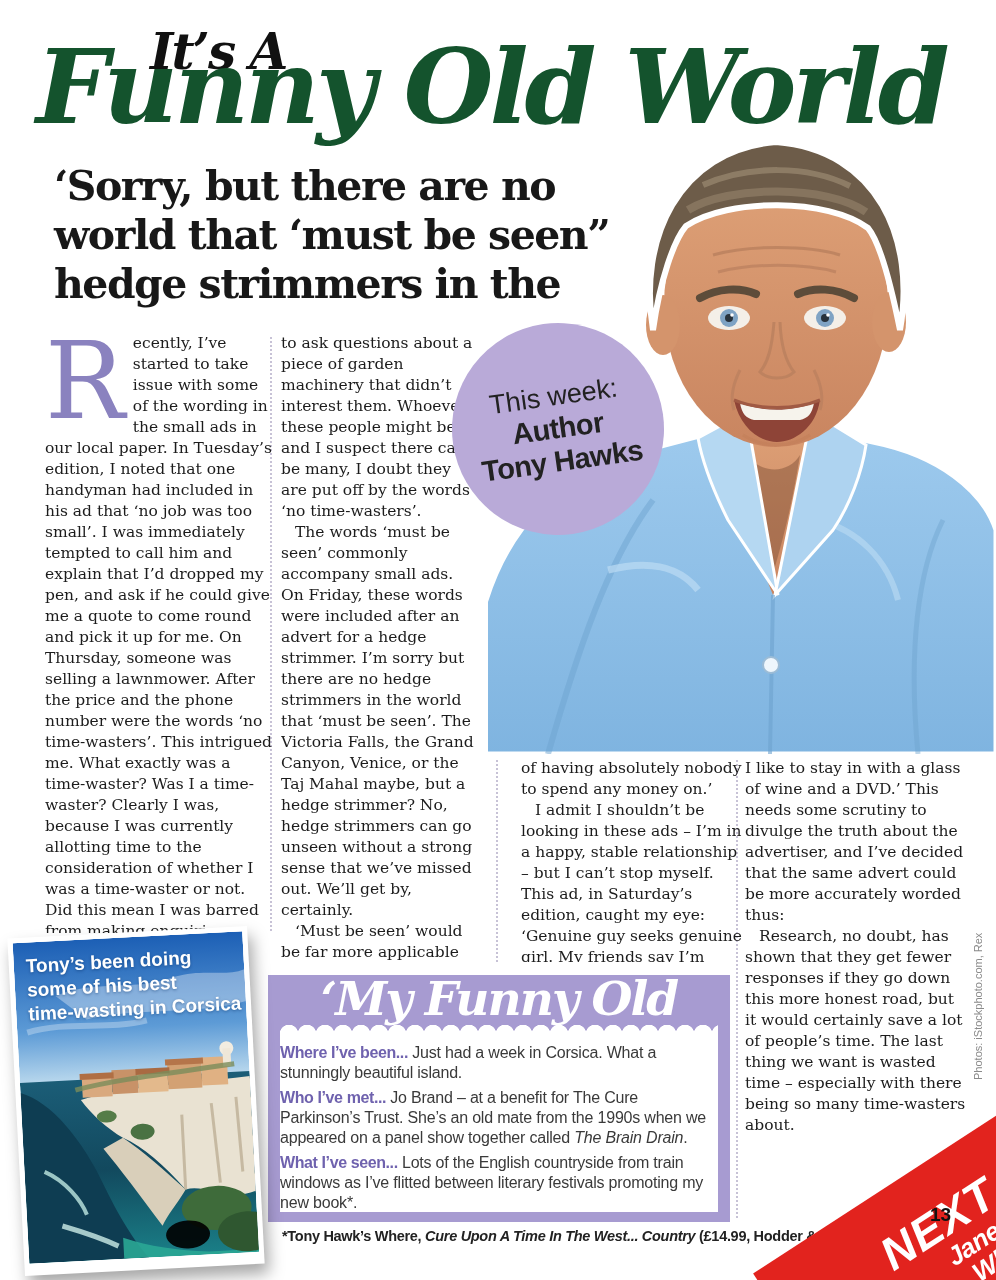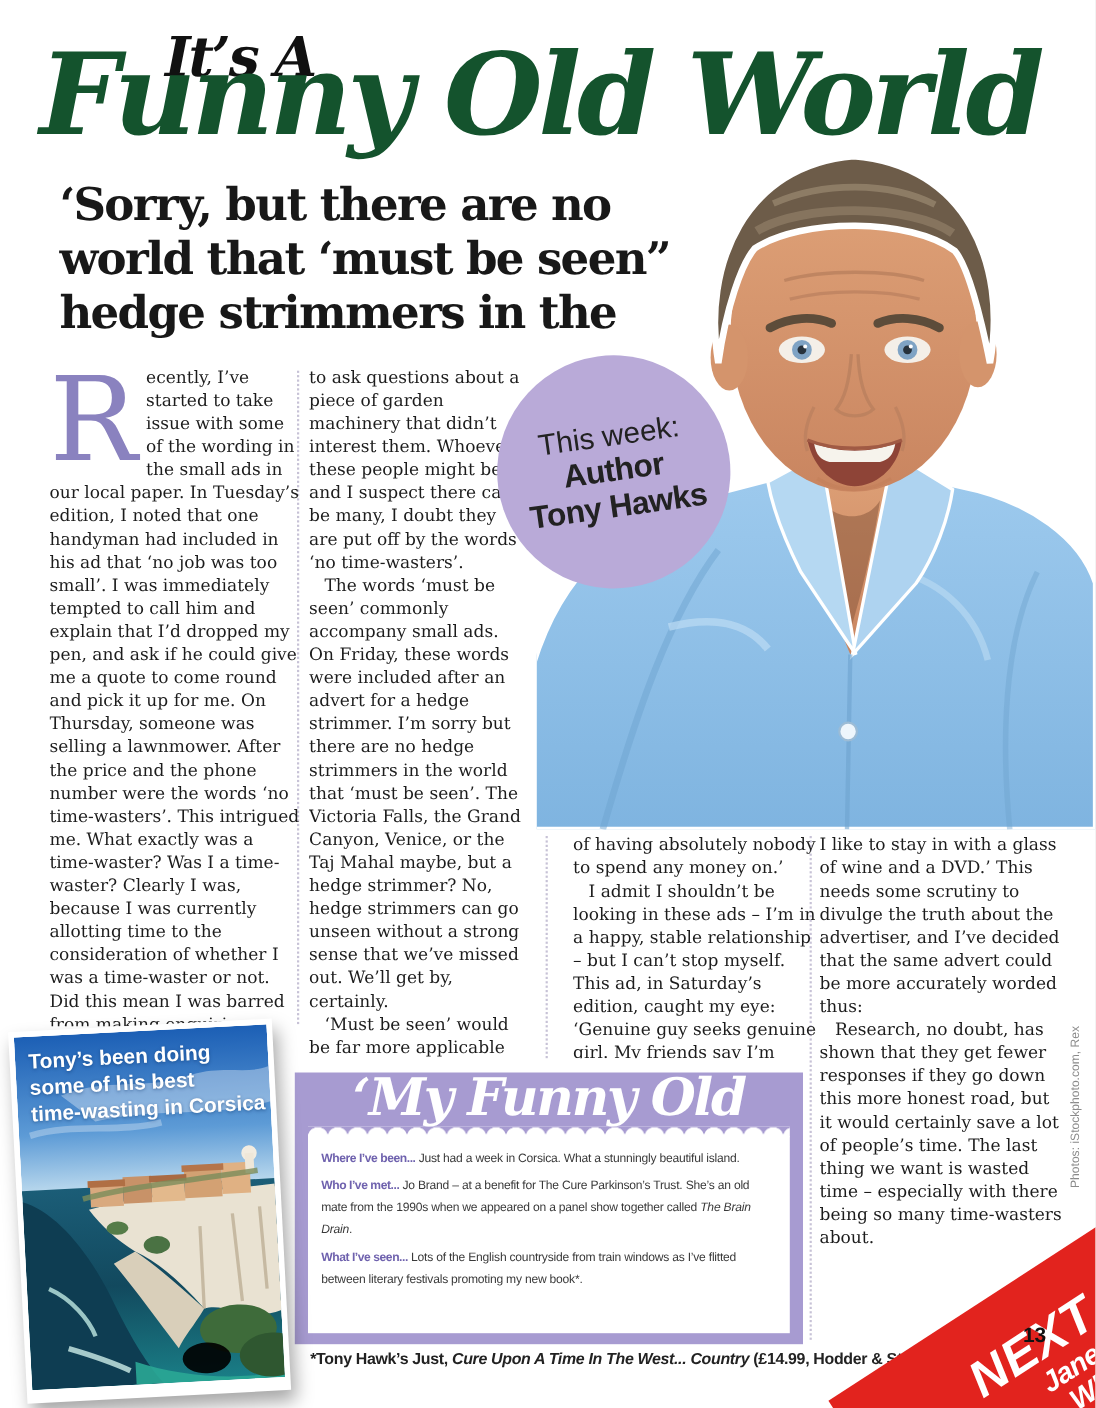--- a/index.html
+++ b/index.html
@@ -49,22 +49,22 @@
         text-shadow:0 1px 3px rgba(0,40,90,.45);}
 
   
   .panel{position:absolute;left:268px;top:975px;width:462px;height:247px;background:#a79bd1;z-index:4;}
   .panel .hdr{position:absolute;left:0;right:0;top:-4px;text-align:center;color:#fff;
         font-style:italic;font-weight:bold;font-size:47px;letter-spacing:-2px;}
   .panel .box{position:absolute;left:12px;right:12px;top:58px;bottom:10px;background:#fff;}
   .panel .box:before{content:"";position:absolute;left:0;right:0;top:-9px;height:10px;
         background-image:radial-gradient(9px circle at 9px 10px,#fff 9px,rgba(255,255,255,0) 9.5px);
         background-size:18px 10px;background-repeat:repeat-x;}
-  .panel .inner{position:absolute;inset:0;padding:10px 12px;overflow:hidden;
-        font-family:"Liberation Sans",sans-serif;font-size:11px;line-height:20px;color:#3a3a3a;letter-spacing:-.2px;}
+  .panel .inner{position:absolute;inset:0;padding:10px 0;overflow:hidden;
+        font-family:"Liberation Sans",sans-serif;font-size:16px;line-height:20px;color:#3a3a3a;letter-spacing:-.2px;}
   .panel .item{margin-bottom:5px;}
   .panel .lead{color:#6f62ae;font-weight:bold;letter-spacing:-.4px;}
   .panel i, .foot i{font-style:italic;}
 
   .foot{position:absolute;left:282px;top:1228px;width:712px;z-index:4;
         font-family:"Liberation Sans",sans-serif;font-weight:bold;font-size:14.5px;color:#222;letter-spacing:-.3px;}
 
   
   .ribbon{position:absolute;left:758px;top:1118px;width:520px;height:172px;background:#e2231e;
           transform:rotate(-33deg);z-index:6;display:flex;flex-direction:column;align-items:center;
@@ -244,21 +244,21 @@
     <div class="hdr">‘My Funny Old Week’</div>
     <div class="box">
       <div class="inner">
           <div class="item"><span class="lead">Where I’ve been...</span><span> Just had a week in Corsica. What a stunningly beautiful island.</span></div>
           <div class="item"><span class="lead">Who I’ve met...</span><span> Jo Brand – at a benefit for The Cure Parkinson’s Trust. She’s an old mate from the 1990s when we appeared on a panel show together called </span><i>The Brain Drain</i><span>.</span></div>
           <div class="item"><span class="lead">What I’ve seen...</span><span> Lots of the English countryside from train windows as I’ve flitted between literary festivals promoting my new book*.</span></div>
         </div>
     </div>
   </div>
 
-  <div class="foot"><span>*Tony Hawk’s Just, </span><i>Cure Upon A Time In The West... Country</i><span> (£14.99, Hodder &amp; Stoughton), is out now</span></div>
+  <div class="foot"><span>*Tony Hawk’s Where, </span><i>Cure Upon A Time In The West... Country</i><span> (£14.99, Hodder &amp; Stoughton), is out now</span></div>
 
   <div class="ribbon">
     <div class="r1">NEXT WEEK</div>
     <div class="r2">Jane Fearnley-</div>
     <div class="r2">Whittingstall</div>
   </div>
 
   <div class="pageno">13</div>
   <div class="credit">Photos: iStockphoto.com, Rex</div>
 </div>

